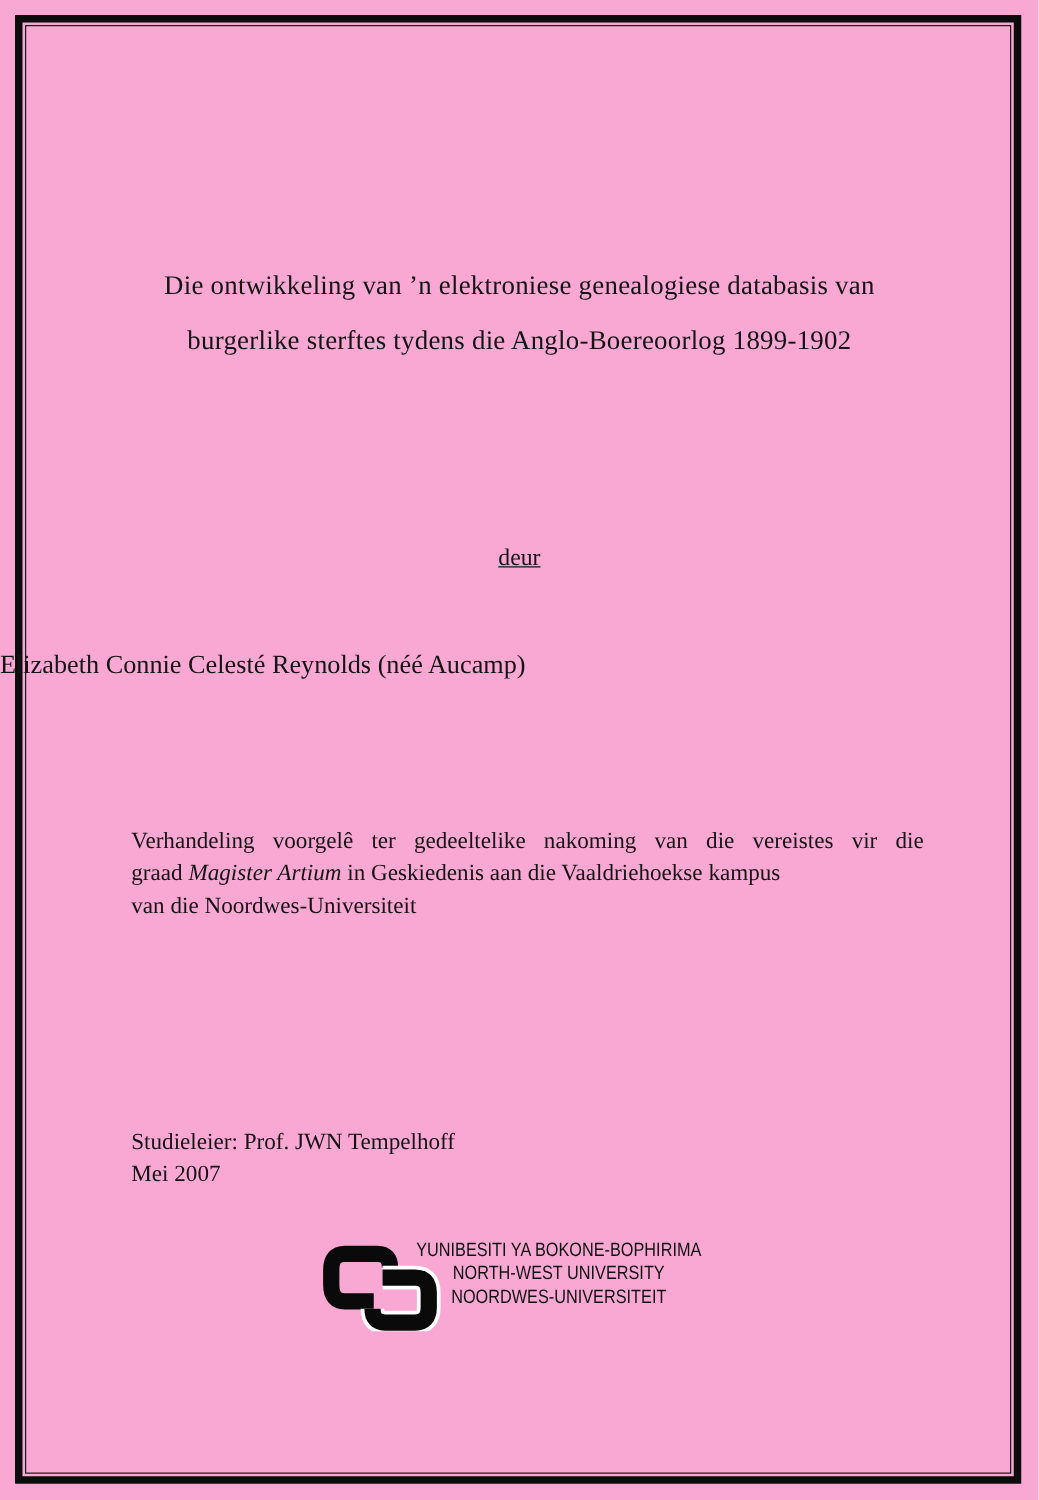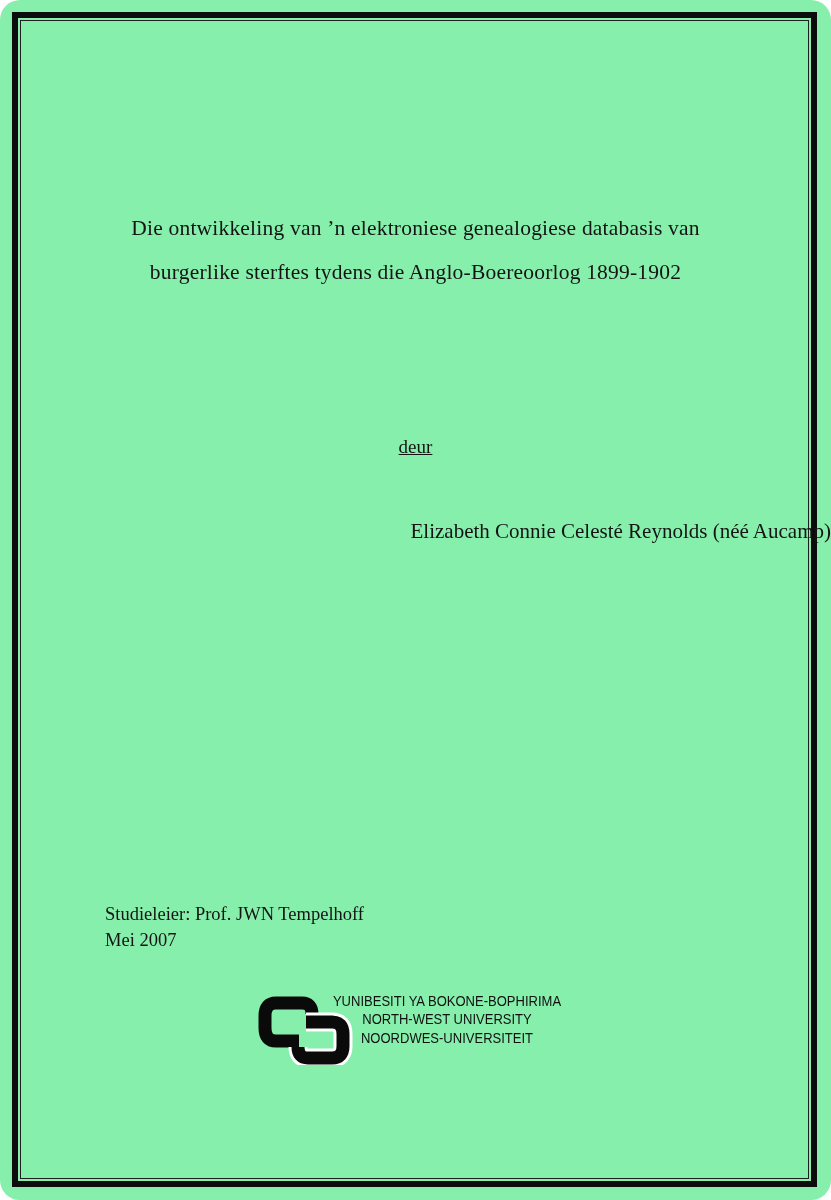--- a/index.html
+++ b/index.html
@@ -1,24 +1,23 @@
 <!DOCTYPE html>
 <html><head>
 <meta charset="utf-8">
 <style>
   html, body { margin: 0; padding: 0; background: #ffffff; }
   .page {
     position: relative;
     width: 831px;
     height: 1200px;
-    background: #86efac;
+    background: #f9a8d4;
     font-family: "Liberation Serif", "DejaVu Serif", serif;
     color: #141414;
     overflow: hidden;
-    border-radius: 20px;
   }
   
   .frame {
     position: absolute;
     left: 12px; top: 12px;
     width: 793px; height: 1163px;
     border: 6px solid #0c0c0c;
   }
   .frame-inner {
     position: absolute;
@@ -37,21 +36,21 @@
     position: absolute;
     top: 434px; left: 0; width: 831px;
     text-align: center;
     font-size: 19px;
     line-height: 26px;
     text-decoration: underline;
   }
   .author {
     position: absolute;
     top: 516px; left: 0; width: 831px;
-    text-align: right;
+    text-align: left;
     font-size: 21px;
     line-height: 30px;
   }
   .statement {
     position: absolute;
     top: 660px; left: 105px; width: 634px;
     font-size: 18.5px;
     line-height: 26px;
   }
   .statement .justified {
@@ -99,20 +98,25 @@
 
   <div class="title-block">
     <div>Die ontwikkeling van ’n elektroniese genealogiese databasis van</div>
     <div>burgerlike sterftes tydens die Anglo-Boereoorlog 1899-1902</div>
   </div>
 
   <div class="byline">deur</div>
 
   <div class="author">Elizabeth Connie Celesté Reynolds (néé Aucamp)</div>
 
+  <div class="statement">
+    <div class="justified">Verhandeling voorgelê ter gedeeltelike nakoming van die vereistes vir die</div>
+    <div><span>graad </span><i>Magister Artium</i><span> in Geskiedenis aan die Vaaldriehoekse kampus</span></div>
+    <div>van die Noordwes-Universiteit</div>
+  </div>
 
   <div class="supervisor-block">
     <div>Studieleier: Prof. JWN Tempelhoff</div>
     <div>Mei 2007</div>
   </div>
 
   <div class="logo">
     <svg class="logo-mark" viewBox="0 0 100 70" xmlns="http://www.w3.org/2000/svg">
 
       <path d="M 58 19 Q 58 8 48 8 L 22 8 Q 11 8 11 21 L 11 33 Q 11 46 22 46 L 45 46" fill="none" stroke="#0a0a0a" stroke-width="13"></path>

